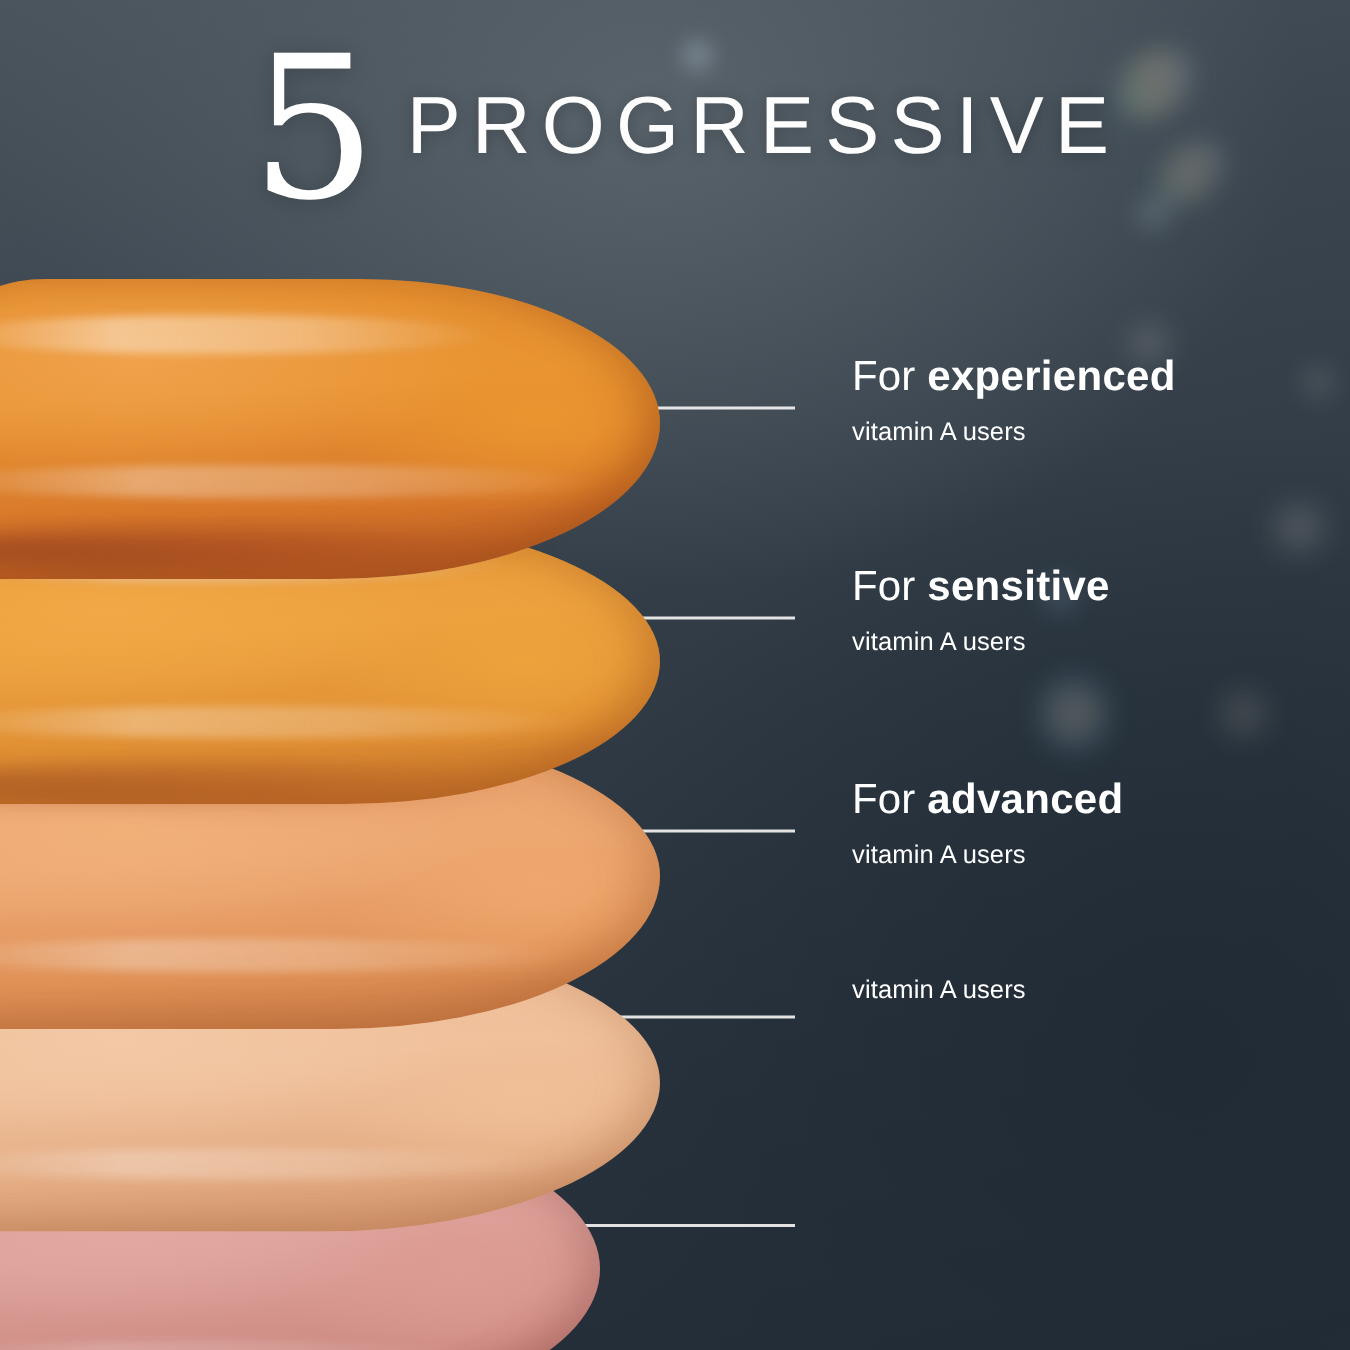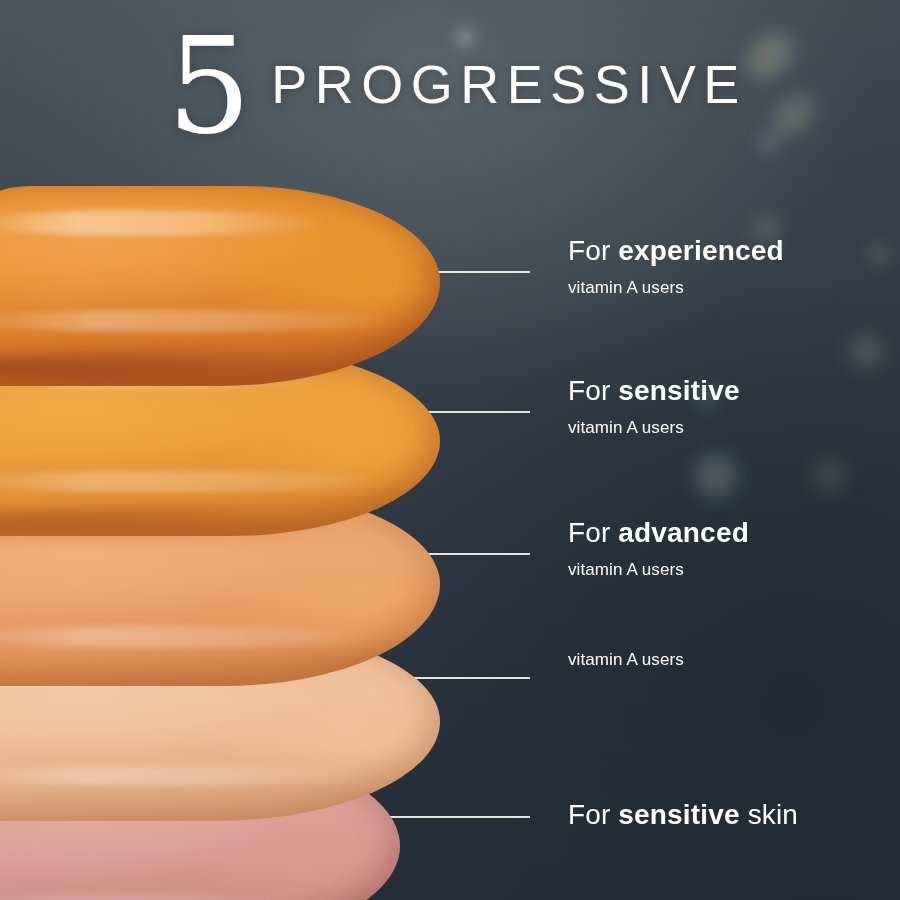--- a/index.html
+++ b/index.html
@@ -278,18 +278,14 @@
 
   <div class="desc" style="top:516px;">
     <div class="desc-line desc-l1"><span>For </span><b>advanced</b><span class="tail"></span></div>
     <div class="desc-line desc-l2">vitamin A users</div>
   </div>
 
   <div class="desc" style="top:640px;">
     <div class="desc-line desc-l2">vitamin A users</div>
   </div>
 
-  <div class="desc" style="top:798px;">
-    <div class="desc-line desc-l1"><span>For </span><b>sensitive</b><span class="tail"> skin</span></div>
-    <div class="desc-line desc-l2"></div>
-  </div>
 
 </div>
 
 </body></html>

